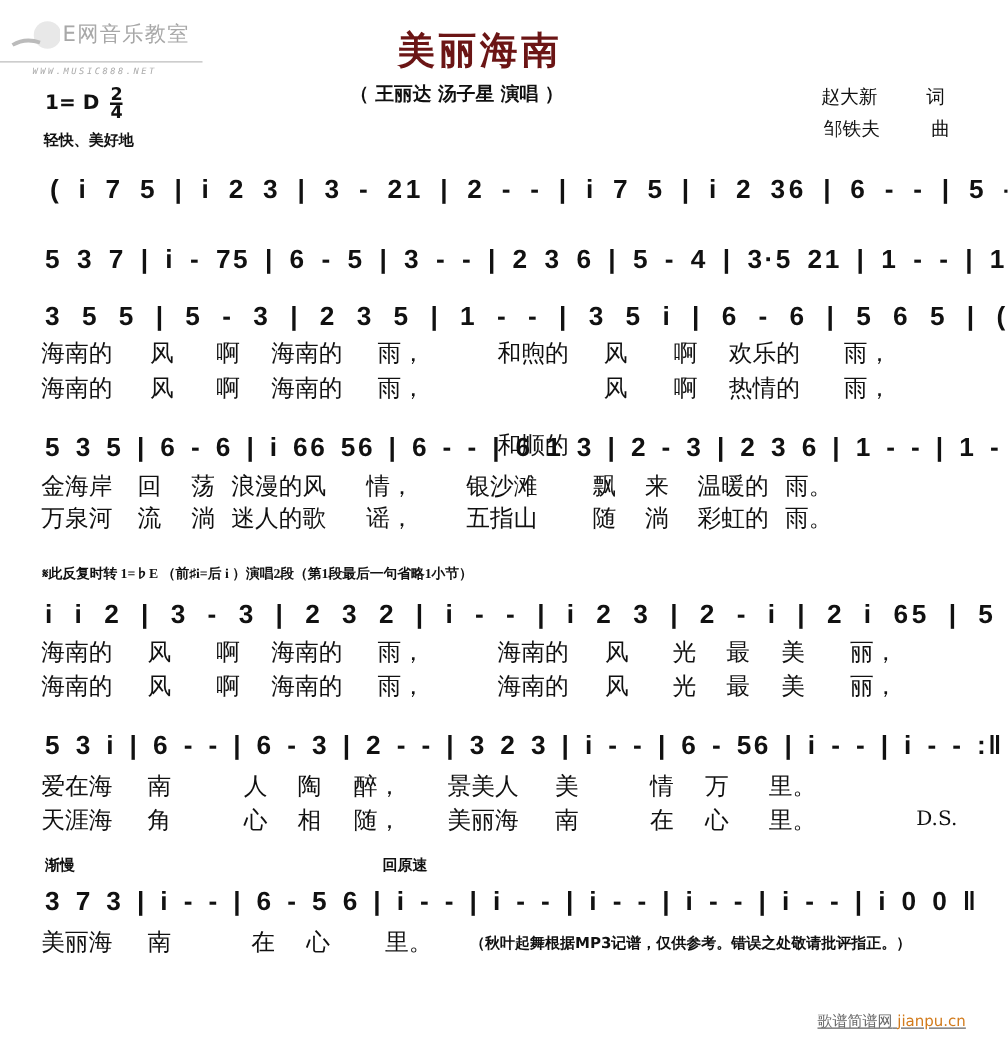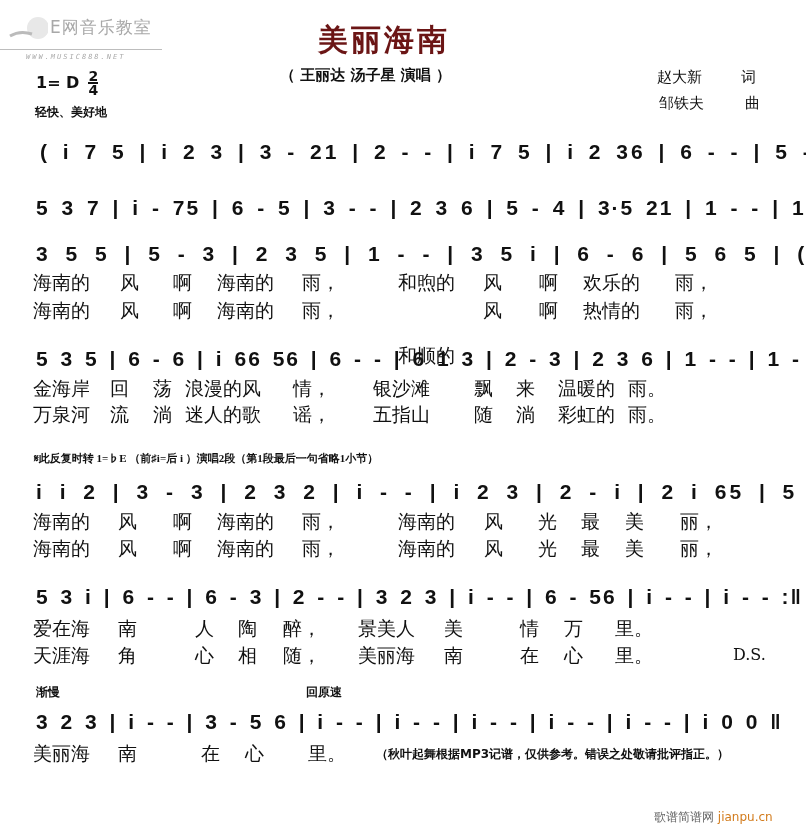--- a/index.html
+++ b/index.html
@@ -160,26 +160,26 @@
   <span class="abs" style="left:325px;">美丽海</span>
   <span class="abs" style="left:411px;">南</span>
   <span class="abs" style="left:487px;">在</span>
   <span class="abs" style="left:531px;">心</span>
   <span class="abs" style="left:582px;">里。</span>
 </div>
 <span class="abs ds" style="left:733px;top:645px;">D.S.</span>
 
 <span class="abs tempo" style="left:36px;top:684px;">渐慢</span>
 <span class="abs tempo" style="left:306px;top:684px;">回原速</span>
-<div class="abs nline" style="left:36px;top:710px;word-spacing:3px;letter-spacing:2px;">3 2 3 | i - - | 3 - 5 6 | i - - | i - - | i - - | i - - | i - - | i 0 0 ‖</div>
+<div class="abs nline" style="left:36px;top:710px;word-spacing:3px;letter-spacing:2px;">3 7 3 | i - - | 6 - 5 6 | i - - | i - - | i - - | i - - | i - - | i 0 0 ‖</div>
 <div class="abs lyric" style="left:33px;top:741px;width:740px;height:24px;">
   <span class="abs" style="left:0;">美丽海</span>
   <span class="abs" style="left:85px;">南</span>
   <span class="abs" style="left:168px;">在</span>
   <span class="abs" style="left:212px;">心</span>
   <span class="abs" style="left:275px;">里。</span>
 </div>
 <span class="abs footnote" style="left:376px;top:746px;text-align:right;">（秋叶起舞根据MP3记谱，仅供参考。错误之处敬请批评指正。）</span>
 
-<div class="abs watermark" style="left:654px;top:809px;">
+<div class="abs watermark" style="left:654px;top:809px;text-decoration:underline;">
   <span>歌谱简谱网</span>
   <span class="site">jianpu.cn</span>
 </div>
 
 </body></html>

